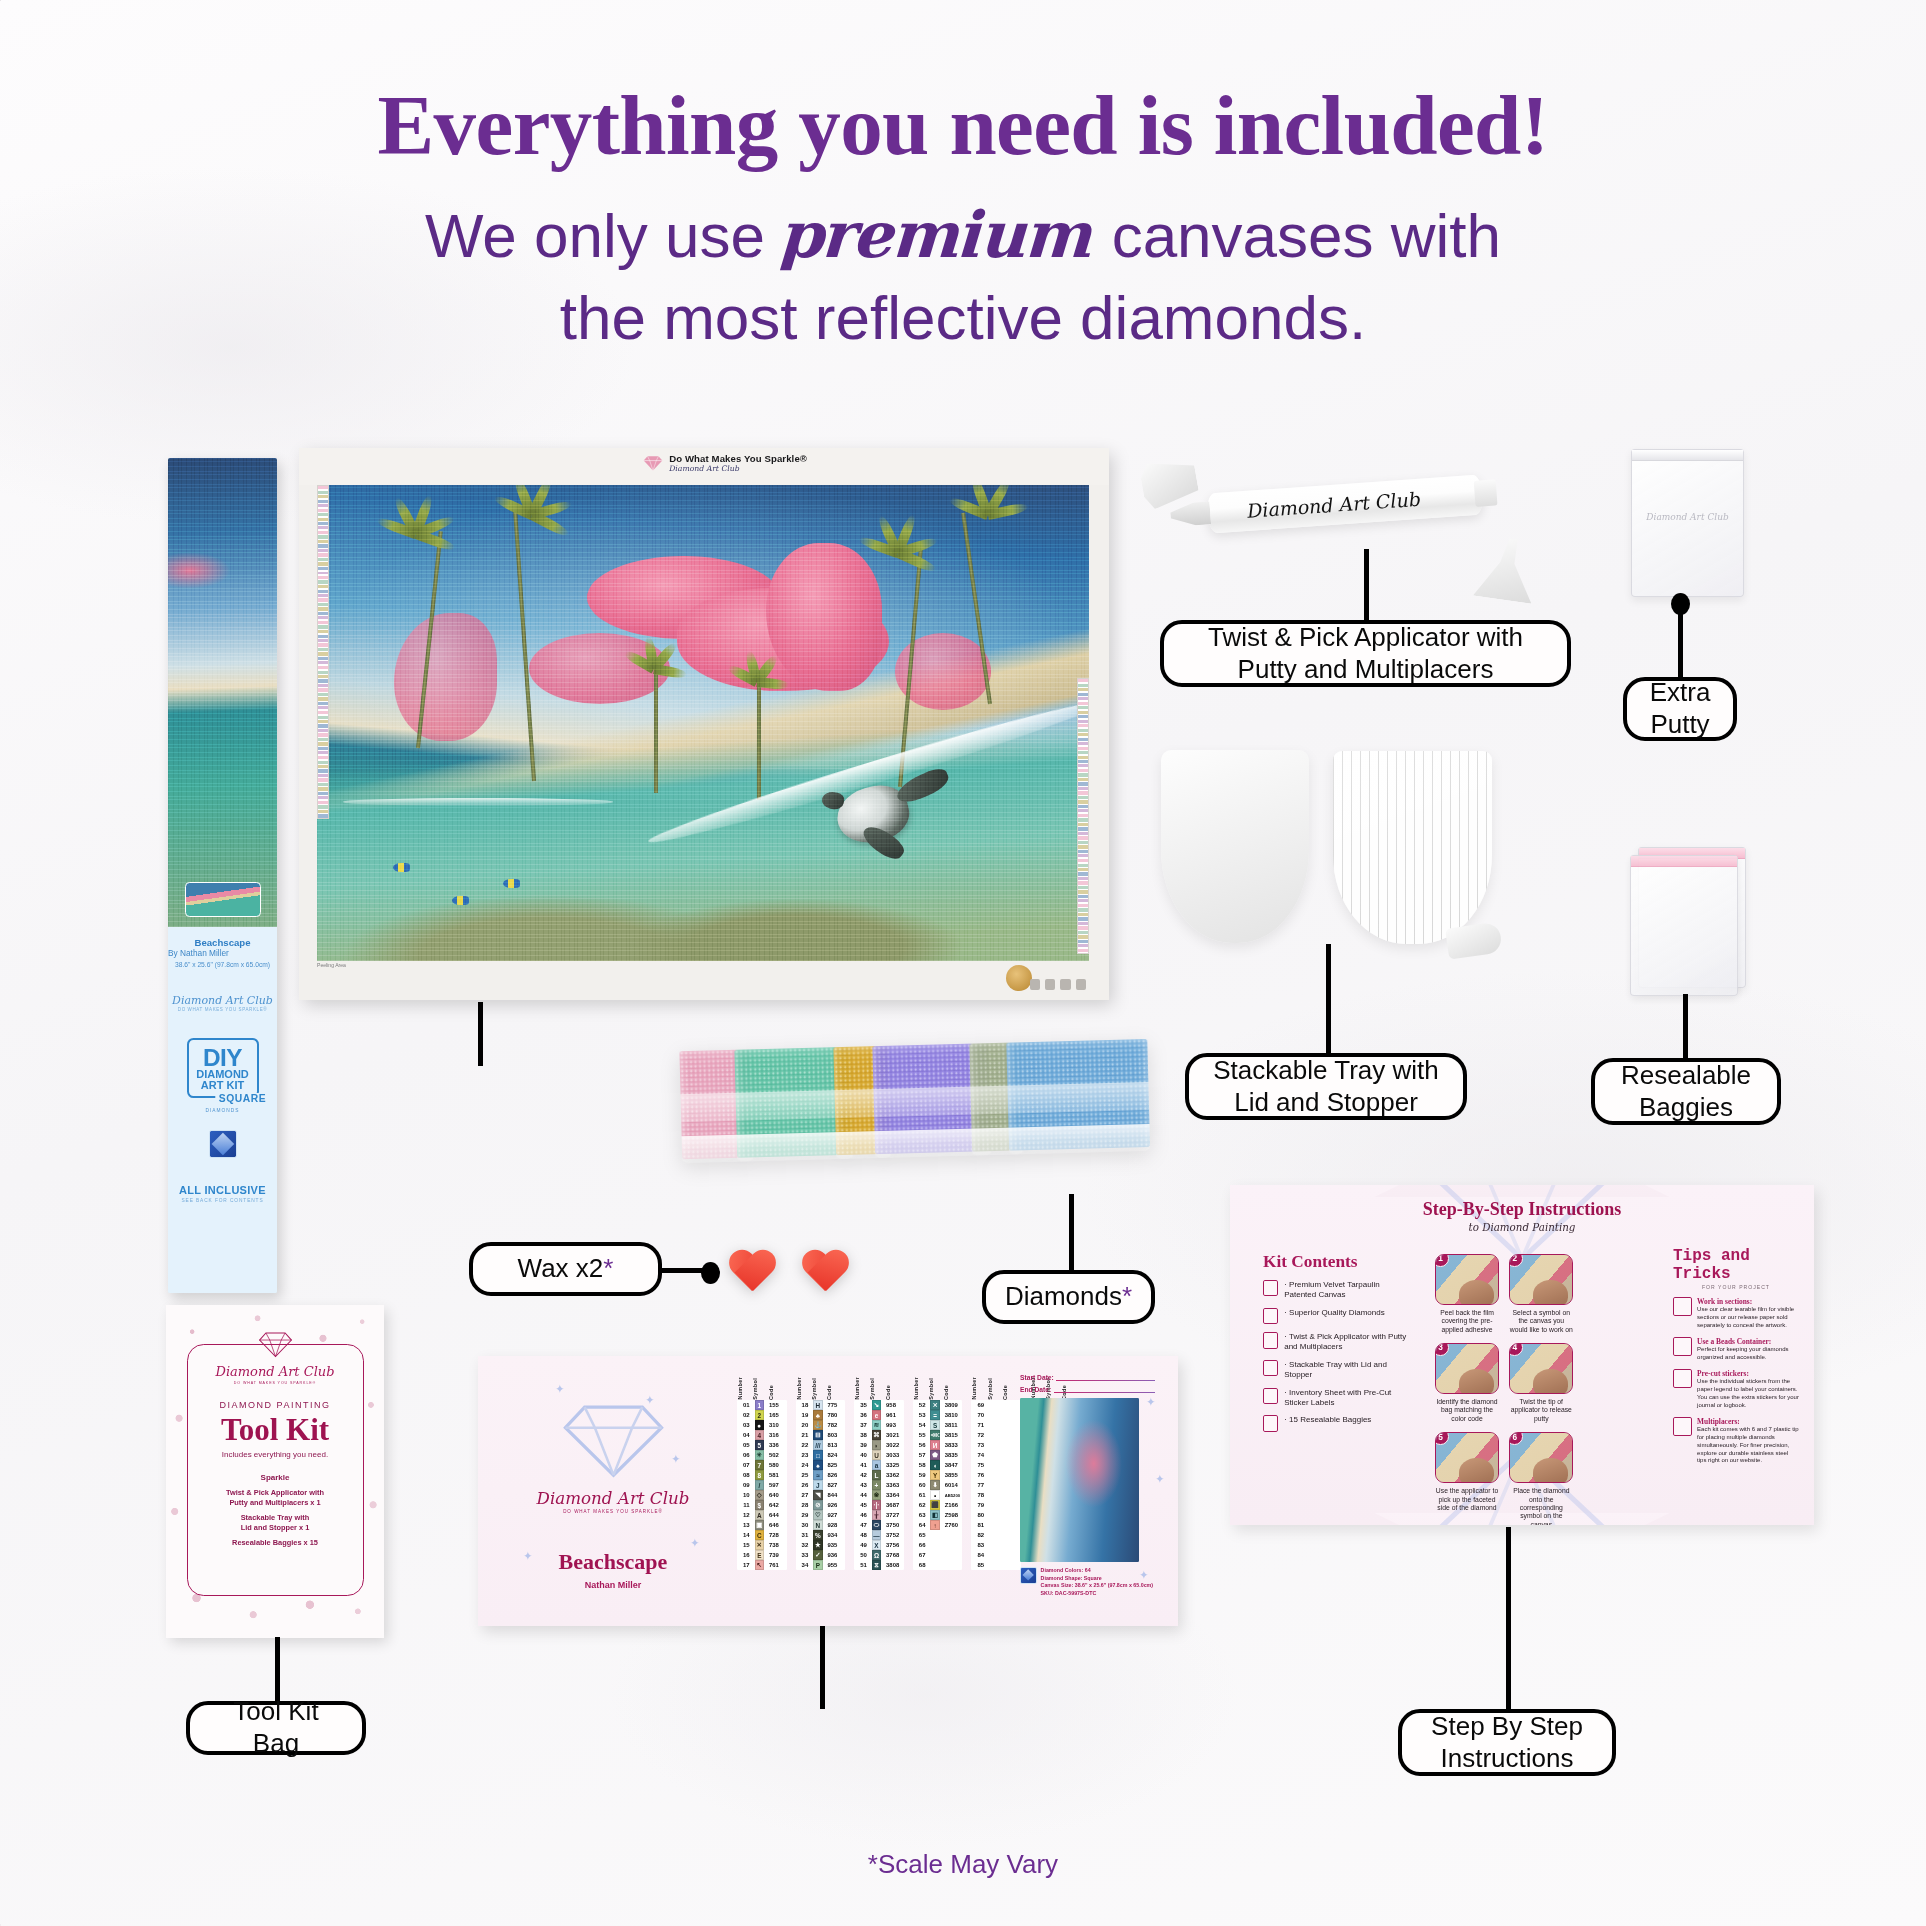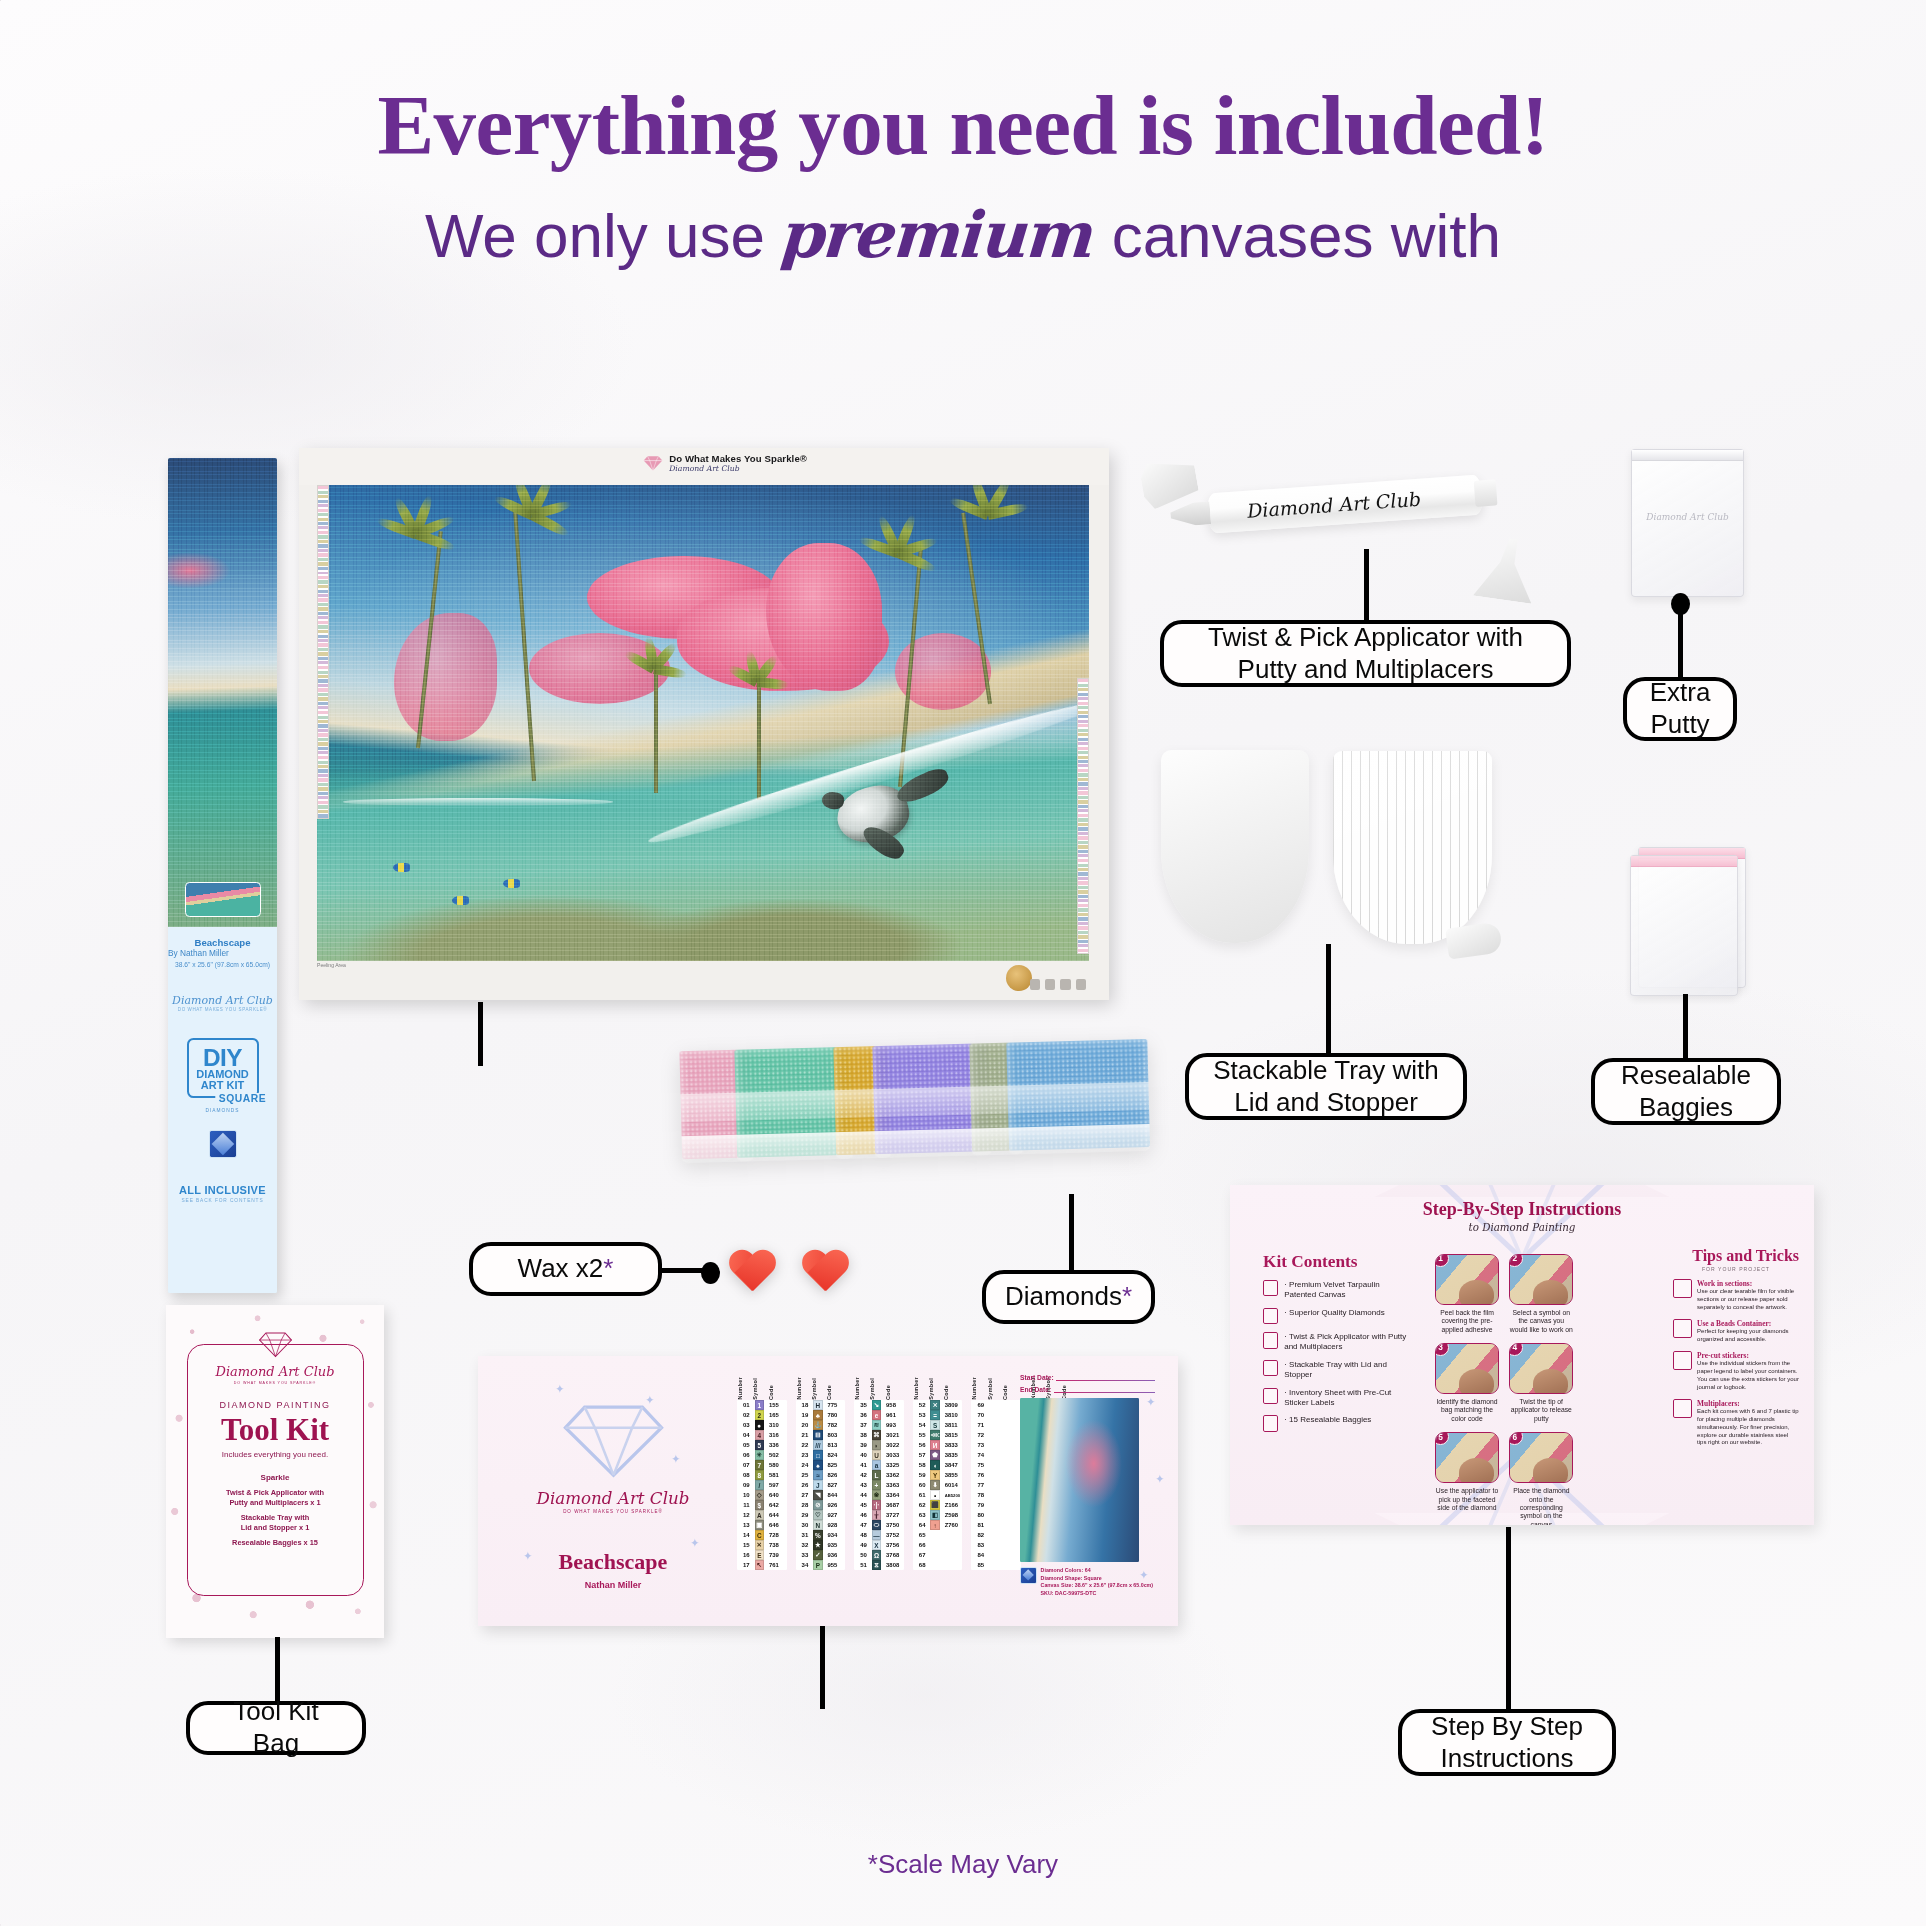--- a/index.html
+++ b/index.html
@@ -471,21 +471,21 @@
   .step-img .sc1 { position:absolute; inset:0; background:linear-gradient(130deg,#7fb4d8 0 30%, #e8d7b0 30% 58%, #d9687f 58% 74%, #c9b79c 74% 100%); opacity:0.9;}
   .step-img .hand { position:absolute; right:3.9px; bottom:-5.1px; width:35px; height:29.5px; border-radius:50% 50% 40% 40%; background:linear-gradient(160deg,#c89878,#9c6c50); }
   .step-num {
     position:absolute; left:-3.9px; top:-5.1px; width:16.7px; height:16.7px; border-radius:50%;
     background:#a8185a; color:#fff; font-size:8.3px; font-weight:bold;
     display:flex; align-items:center; justify-content:center; z-index:3;
     border:1.3px solid #fbf2f8;
   }
   .step-cap { font-size:6.8px; color:#231a20; text-align:center; line-height:1.24; margin-top:3.9px; }
   .tips { position:absolute; left:443px; top:62px; width:126px; }
-  .tips-h { font-family:Liberation Serif, serif; font-weight:bold; font-size:16px; color:#a8185a; text-align:right;}
+  .tips-h { font-family:Liberation Mono, monospace; font-weight:bold; font-size:16px; color:#a8185a; text-align:left;}
   .tips-sub { font-size:5.1px; letter-spacing:1px; color:#7b6a74; text-align:center; margin-top:0.6px;}
   .tip { display:flex; gap:5.1px; margin-top:7px; }
   .tip-ico { width:19px; height:19px; flex:none; border:1px solid #a8185a; border-radius:1.9px; background:#fdf7fa; }
   .tip-h { font-family:"Liberation Serif",serif; font-weight:bold; font-size:7.4px; color:#a8185a; }
   .tip-b { font-size:6px; color:#2a2128; line-height:1.3; margin-top:0.6px;}
 
   .scalevary {
     position:absolute; left:0; width:1926px; top:1849px; text-align:center;
     font-size:26px; color:#6b2d91;
   }
@@ -495,20 +495,21 @@
 
 <div class="marble"></div>
 
 <div class="wrap">
 
   <div class="headline">Everything you need is included!</div>
   <div class="sub">
     <span>We only use</span>
     <span class="script">premium</span>
     <span>canvases with</span><br>
+    <span>the most reflective diamonds.</span>
   </div>
 
   <div class="tube">
     <div class="tube-art">
       <div class="pixelgrid"></div>
       <div class="tube-thumb"></div>
     </div>
     <div class="tube-lower">
       <div class="tube-title">Beachscape</div>
       <div class="tube-sub">By Nathan Miller</div>

